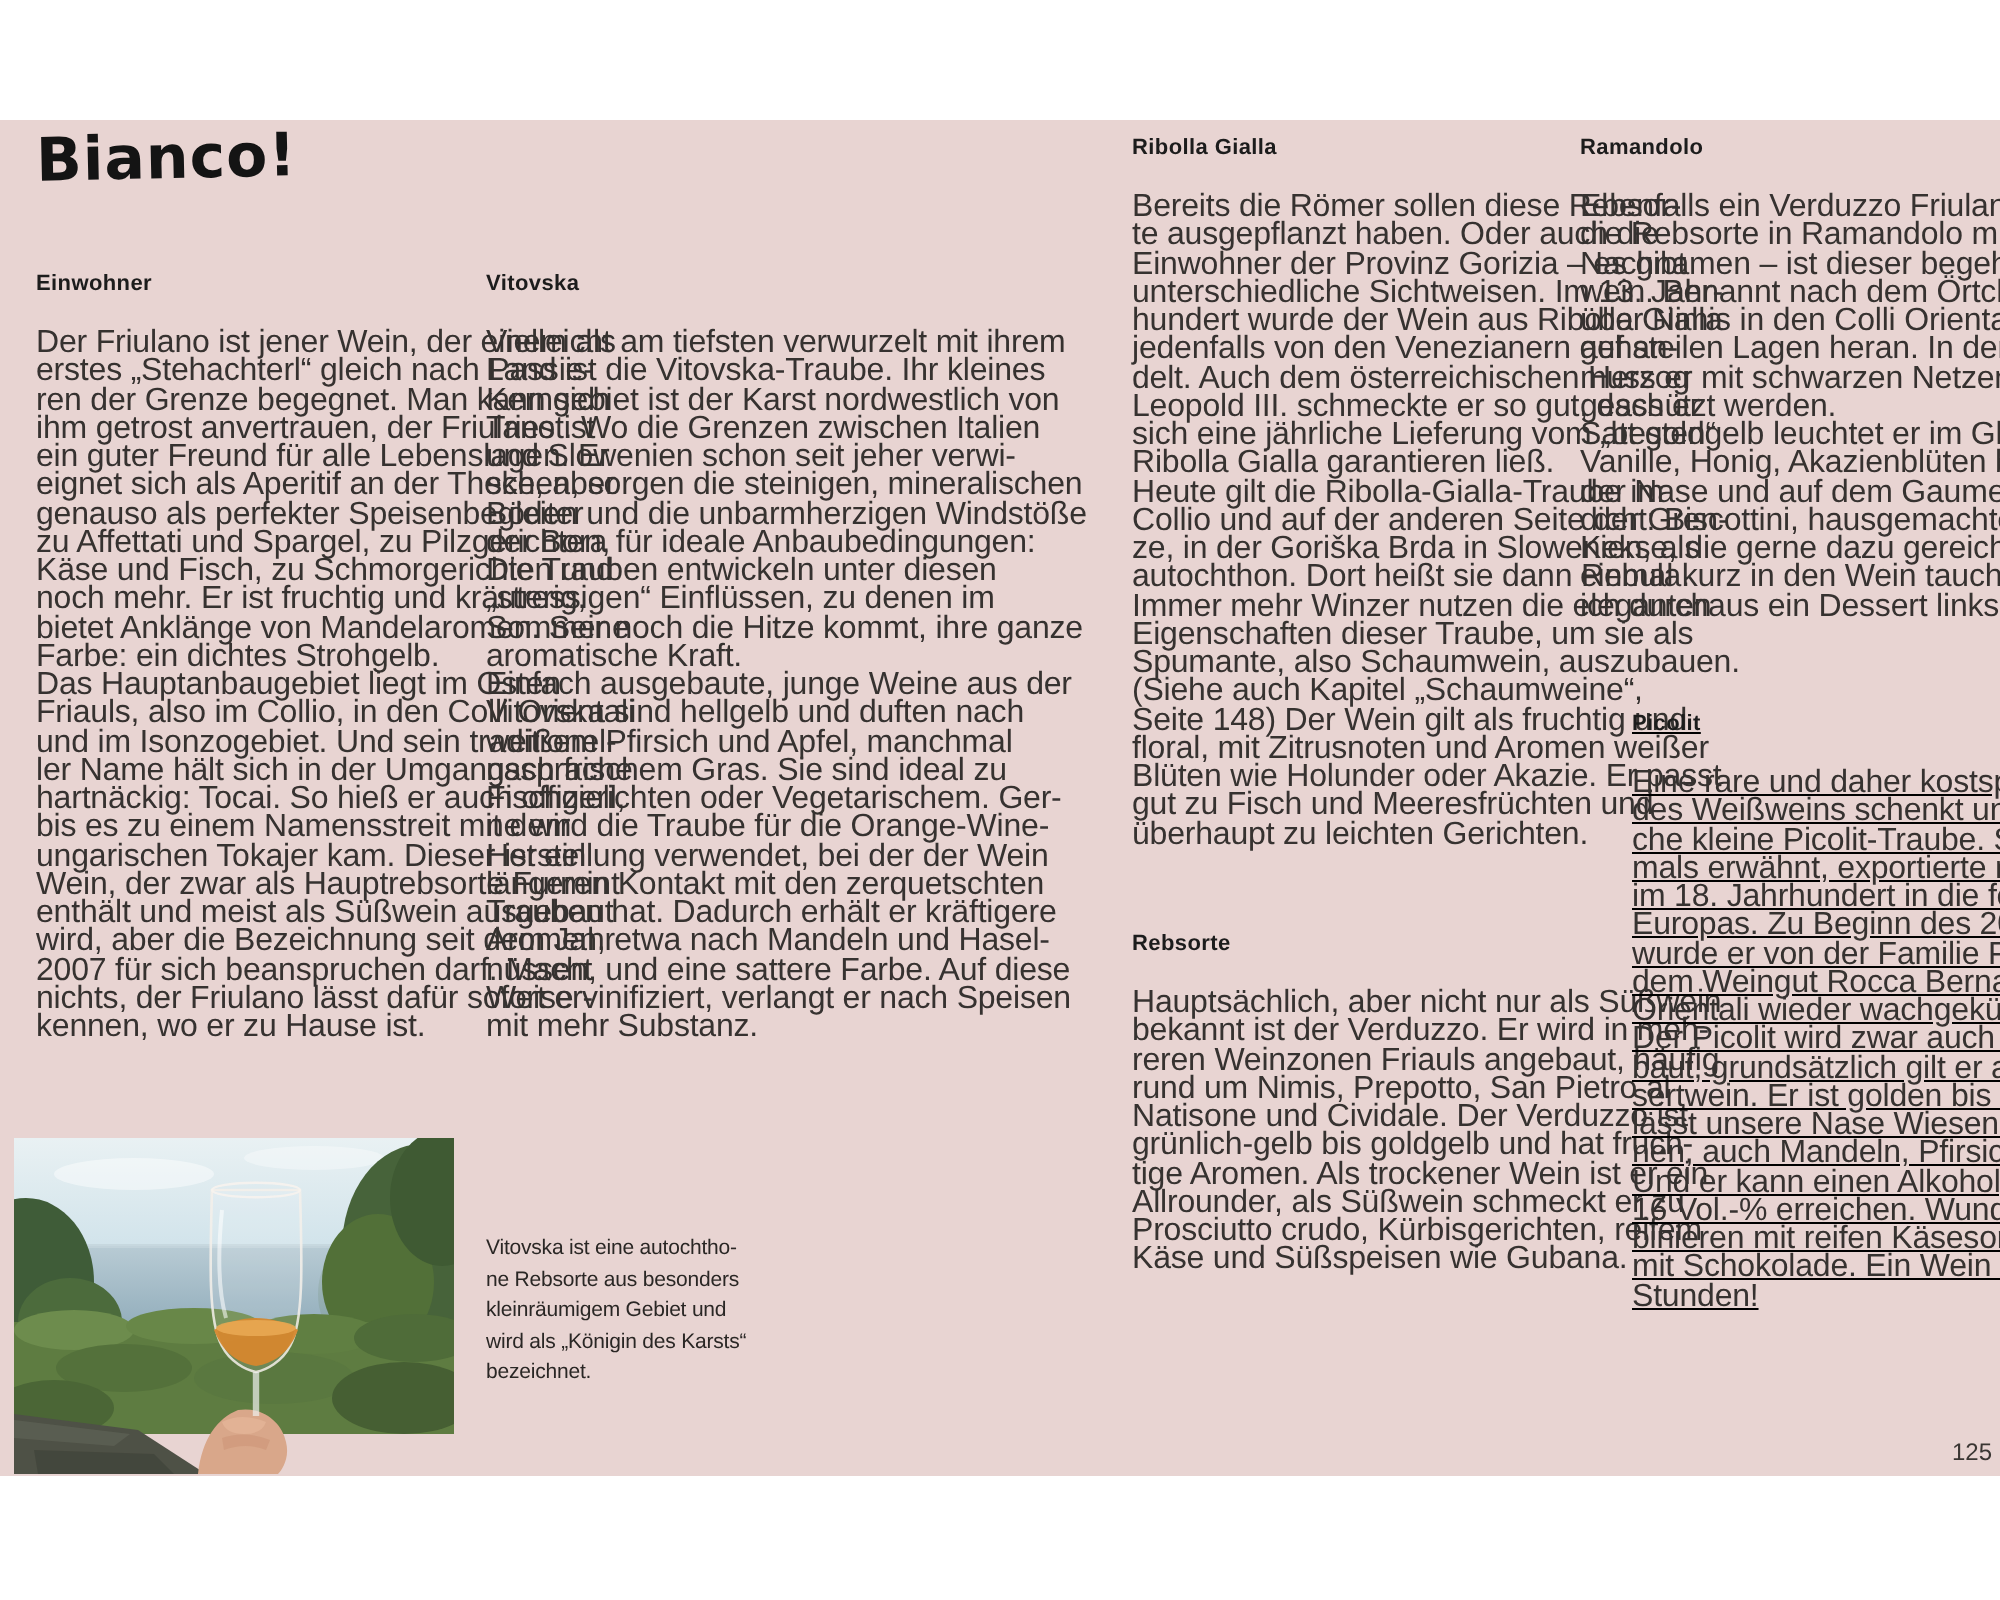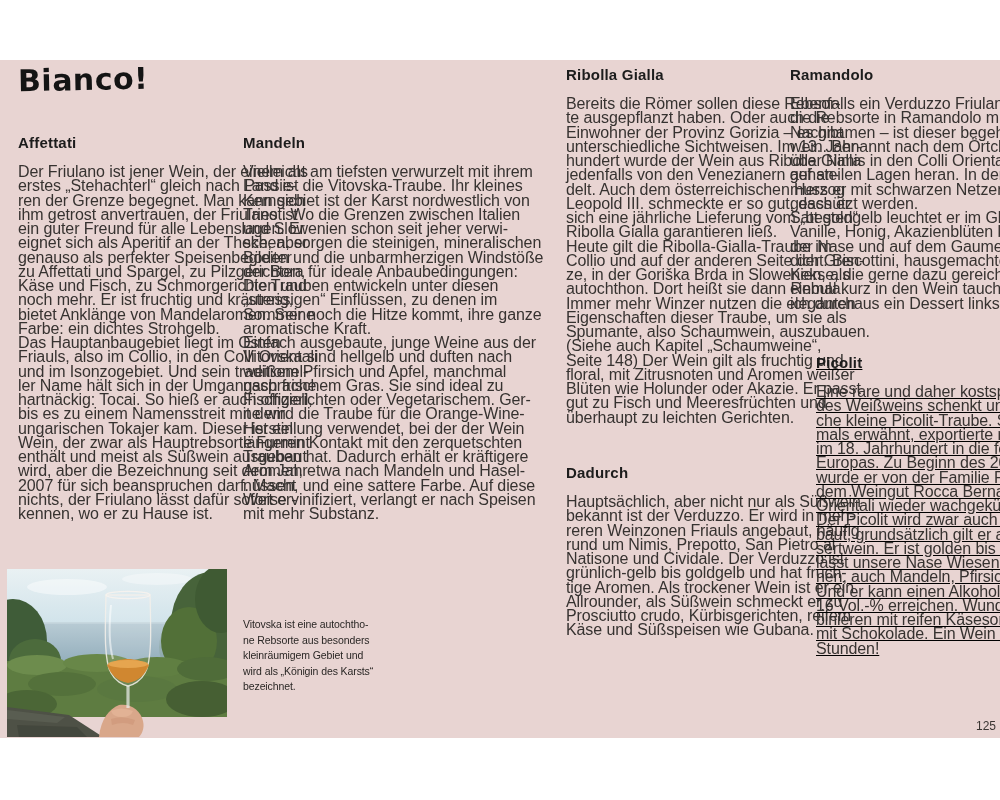--- a/index.html
+++ b/index.html
@@ -14,21 +14,21 @@
     background:#e8d4d2;
   }
   .book-title {
     position:absolute; left:18px; top:62px;
     font-family:"DejaVu Sans", sans-serif;
     font-weight:800; font-size:30px; color:#141414;
     letter-spacing:0.5px; transform:rotate(-1.2deg);
   }
   .section { position:absolute; }
   .section h2 {
-    margin:0 0 13px 0; font-size:15px; line-height:19px;
+    margin:0 0 13px 0; font-size:11px; line-height:19px;
     font-weight:700; color:#1c1c1c; letter-spacing:0.2px;
   }
   .section .body {
     font-size:16px; line-height:14.25px; color:#363230;
     letter-spacing:-0.1px; white-space:pre;
   }
   .caption {
     position:absolute; left:243px; top:617px; width:175px;
     font-size:10.5px; line-height:15.5px; font-weight:400;
     color:#2a2725; letter-spacing:-0.1px; white-space:pre;
@@ -44,21 +44,21 @@
 </style>
 </head>
 <body>
 
 <div class="canvas">
   <div class="page"></div>
 
   <div class="book-title">Bianco!</div>
 
   <section class="section" style="left:18px; top:133px; width:215px;">
-    <h2>Affettati</h2>
+    <h2>Einwohner</h2>
     <div class="body">Der Friulano ist jener Wein, der einem als
 erstes „Stehachterl“ gleich nach Passie-
 ren der Grenze begegnet. Man kann sich
 ihm getrost anvertrauen, der Friulano ist
 ein guter Freund für alle Lebenslagen. Er
 eignet sich als Aperitif an der Theke, aber
 genauso als perfekter Speisenbegleiter
 zu Affettati und Spargel, zu Pilzgerichten,
 Käse und Fisch, zu Schmorgerichten und
 noch mehr. Er ist fruchtig und kräuterig,
@@ -73,21 +73,21 @@
 ungarischen Tokajer kam. Dieser ist ein
 Wein, der zwar als Hauptrebsorte Furmint
 enthält und meist als Süßwein ausgebaut
 wird, aber die Bezeichnung seit dem Jahr
 2007 für sich beanspruchen darf. Macht
 nichts, der Friulano lässt dafür sofort er-
 kennen, wo er zu Hause ist.</div>
   </section>
 
   <section class="section" style="left:243px; top:133px; width:215px;">
-    <h2>Mandeln</h2>
+    <h2>Vitovska</h2>
     <div class="body">Vielleicht am tiefsten verwurzelt mit ihrem
 Land ist die Vitovska-Traube. Ihr kleines
 Kerngebiet ist der Karst nordwestlich von
 Triest. Wo die Grenzen zwischen Italien
 und Slowenien schon seit jeher verwi-
 schen, sorgen die steinigen, mineralischen
 Böden und die unbarmherzigen Windstöße
 der Bora für ideale Anbaubedingungen:
 Die Trauben entwickeln unter diesen
 „stressigen“ Einflüssen, zu denen im
@@ -129,21 +129,21 @@
 Spumante, also Schaumwein, auszubauen.
 (Siehe auch Kapitel „Schaumweine“,
 Seite 148) Der Wein gilt als fruchtig und
 floral, mit Zitrusnoten und Aromen weißer
 Blüten wie Holunder oder Akazie. Er passt
 gut zu Fisch und Meeresfrüchten und
 überhaupt zu leichten Gerichten.</div>
   </section>
 
   <section class="section" style="left:566px; top:463px; width:218px;">
-    <h2>Dadurch</h2>
+    <h2>Rebsorte</h2>
     <div class="body">Hauptsächlich, aber nicht nur als Süßwein
 bekannt ist der Verduzzo. Er wird in meh-
 reren Weinzonen Friauls angebaut, häufig
 rund um Nimis, Prepotto, San Pietro al
 Natisone und Cividale. Der Verduzzo ist
 grünlich-gelb bis goldgelb und hat fruch-
 tige Aromen. Als trockener Wein ist er ein
 Allrounder, als Süßwein schmeckt er zu
 Prosciutto crudo, Kürbisgerichten, reifem
 Käse und Süßspeisen wie Gubana.</div>

